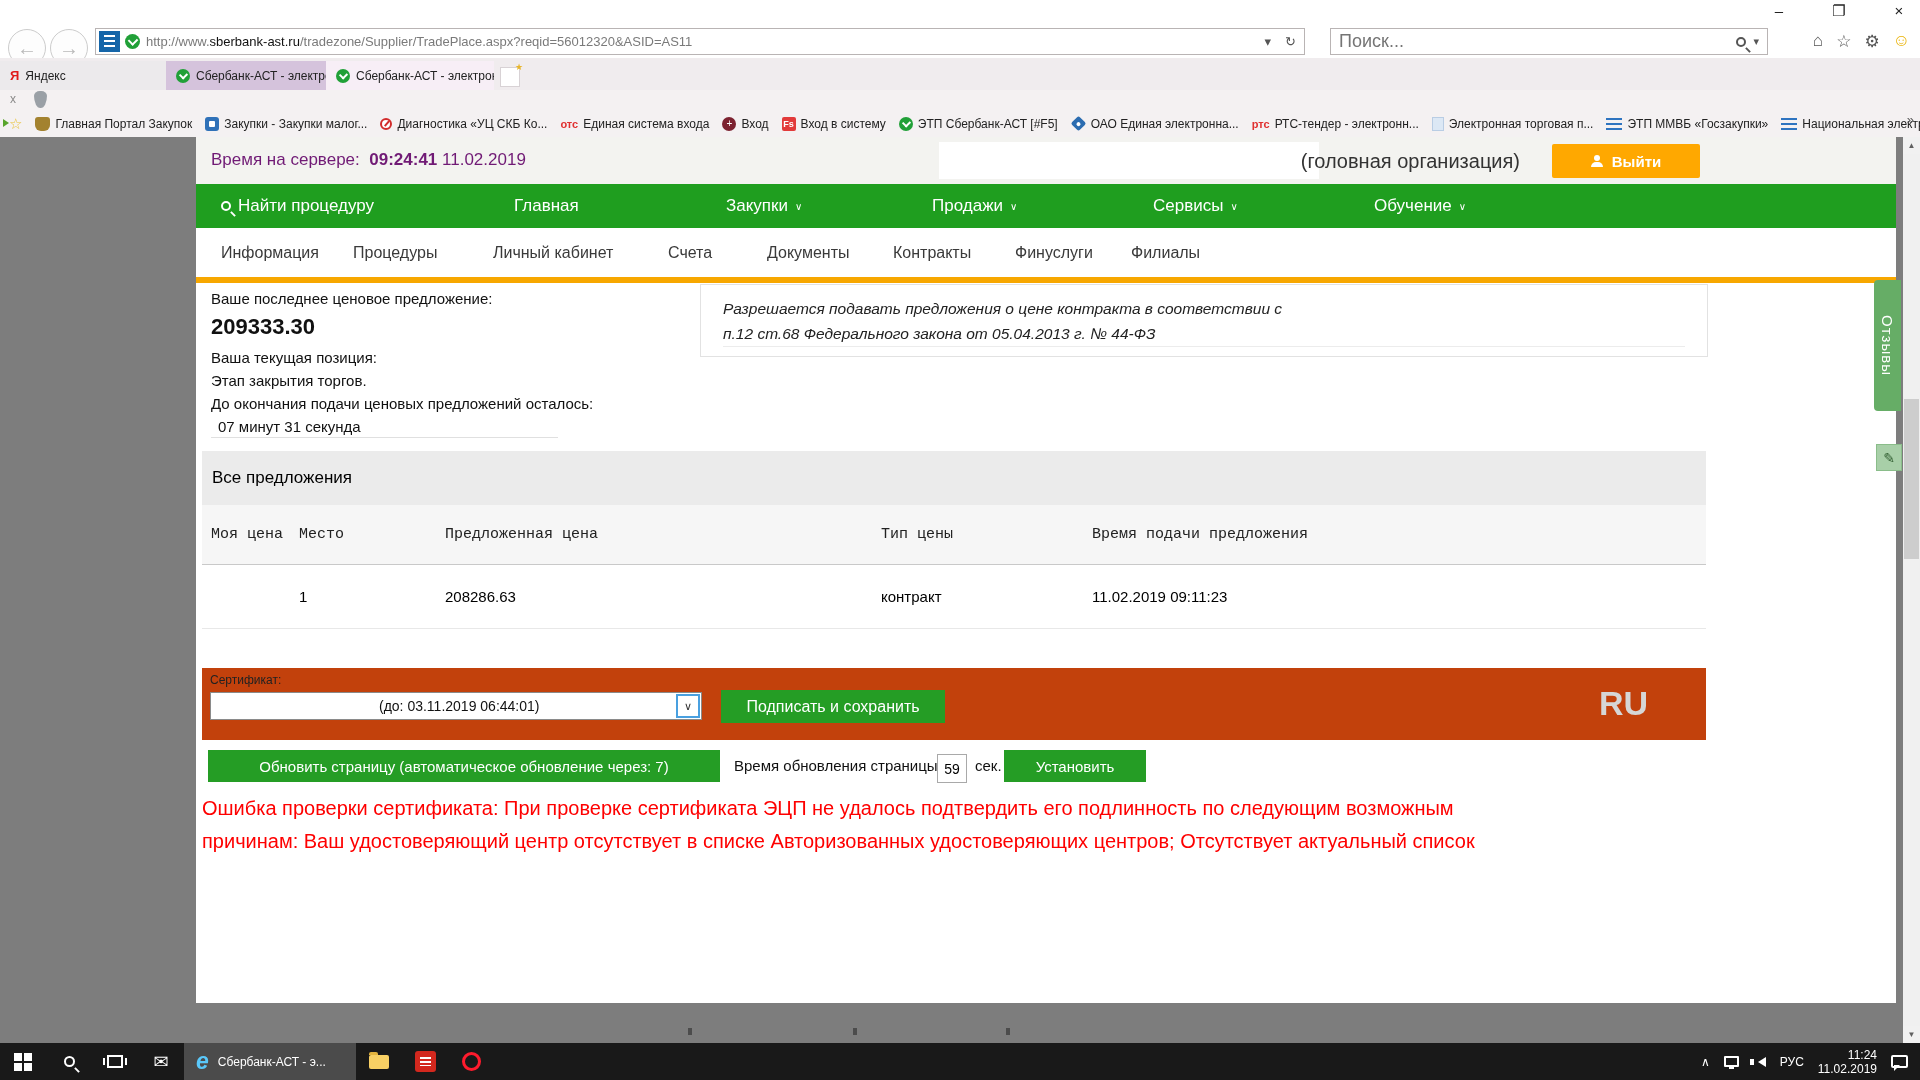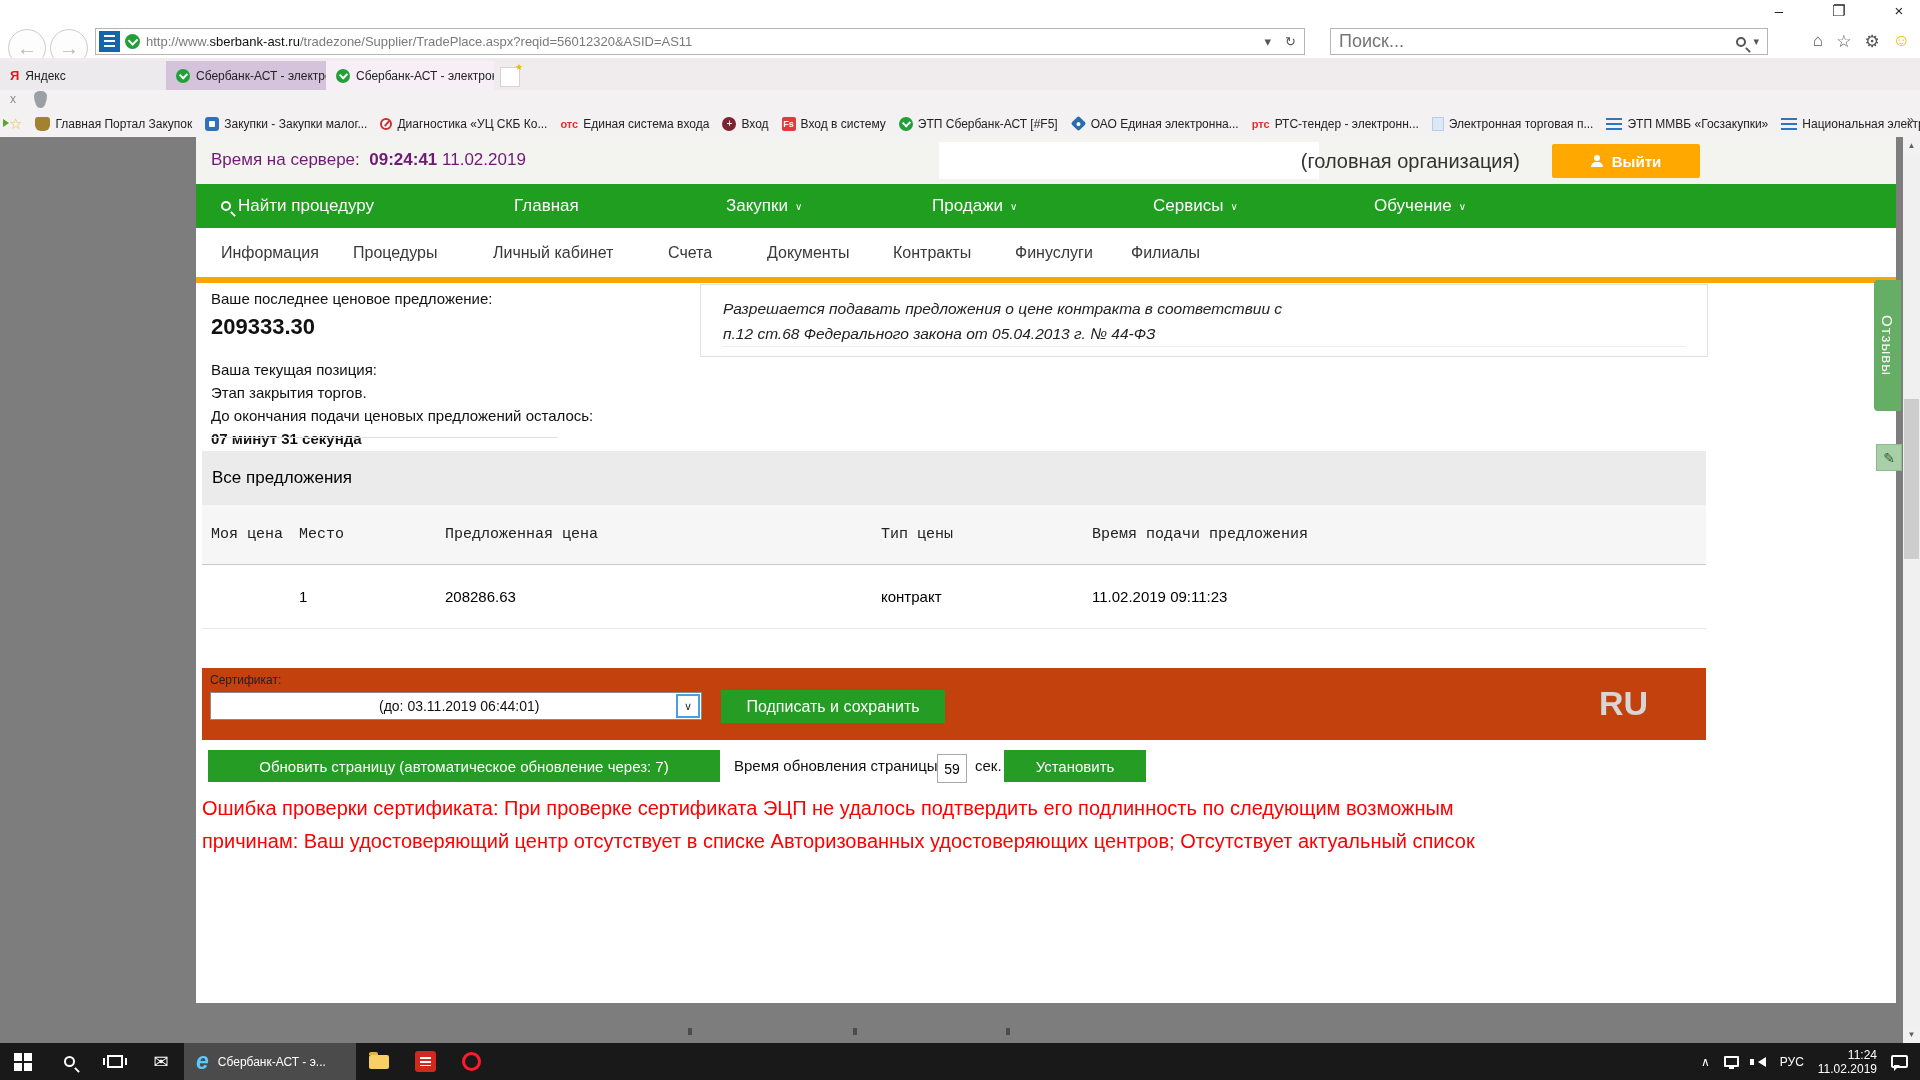--- a/index.html
+++ b/index.html
@@ -83,22 +83,22 @@
   .gn { position:absolute; top:0; height:44px; line-height:44px; display:flex; align-items:center; gap:7px; cursor:pointer; }
   .gn .chev { font-size:10px; margin-top:2px; }
   .mag-w { width:10px; height:10px; border:2px solid #fff; border-radius:50%; position:relative; display:inline-block; }
   .mag-w::after { content:""; position:absolute; width:2px; height:6px; background:#fff; left:9px; top:8px; transform:rotate(-45deg); }
 
   #subnav { position:absolute; top:91px; left:0; right:0; height:49px; background:#fff; font-size:16px; color:#3a3a3a; }
   .sn { position:absolute; top:0; height:49px; line-height:49px; cursor:pointer; }
   #orangebar { position:absolute; top:140px; left:0; right:0; height:6px; background:#f7a700; }
 
   #bid { position:absolute; left:15px; top:150px; width:398px; font-size:15px; color:#111; line-height:23px; }
-  #bid .amount { font-size:22px; font-weight:bold; line-height:30px; margin:2px 0 16px; }
-  #bid b { font-weight:bold; }
+  #bid .amount { font-size:22px; font-weight:bold; line-height:30px; margin:2px 0 4px; }
+  #bid b { font-weight:normal;margin-left:7px; }
   #bid-div { position:absolute; left:15px; top:300px; width:347px; border-top:1px solid #e0e0e0; }
 
   #notice { position:absolute; left:504px; top:147px; width:1008px; height:73px; border:1px solid #e2e2e2; background:#fff; font-style:italic; font-size:15.5px; color:#222; padding:11px 0 0 22px; line-height:25px; }
   #notice::after { content:""; position:absolute; left:22px; right:22px; bottom:9px; border-top:1px solid #ececec; }
 
   #offers-title { position:absolute; left:6px; top:314px; width:1504px; height:54px; background:#ebebeb; font-size:17px; color:#000; line-height:54px; padding-left:10px; }
   #tbl-head { position:absolute; left:6px; top:368px; width:1504px; height:60px; background:#f6f6f6; border-bottom:1px solid #c9c9c9; font-size:15px; color:#222;font-family:Liberation Mono, monospace; }
   #tbl-row { position:absolute; left:6px; top:428px; width:1504px; height:64px; background:#fff; border-bottom:1px solid #e8e8e8; font-size:15px; color:#000; }
   .col { position:absolute; top:0; line-height:60px; white-space:nowrap; }
   #tbl-row .col { line-height:64px; }

